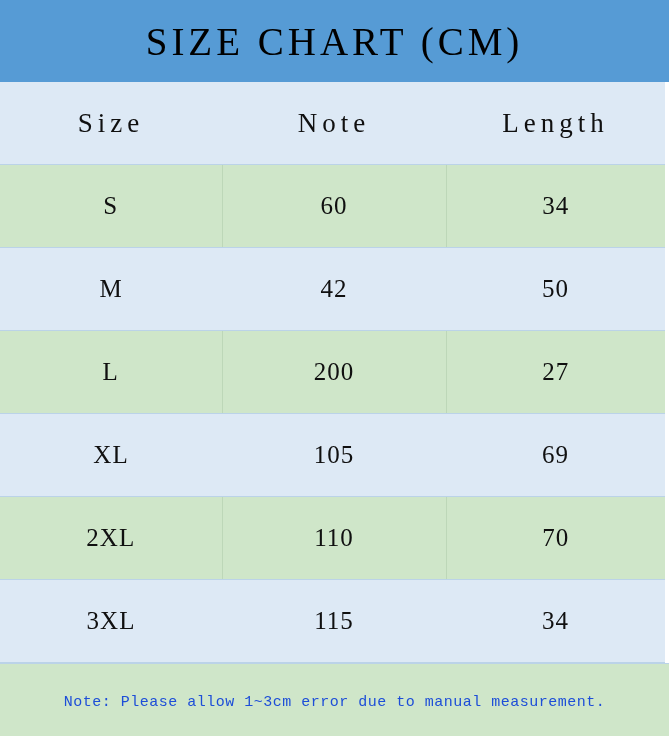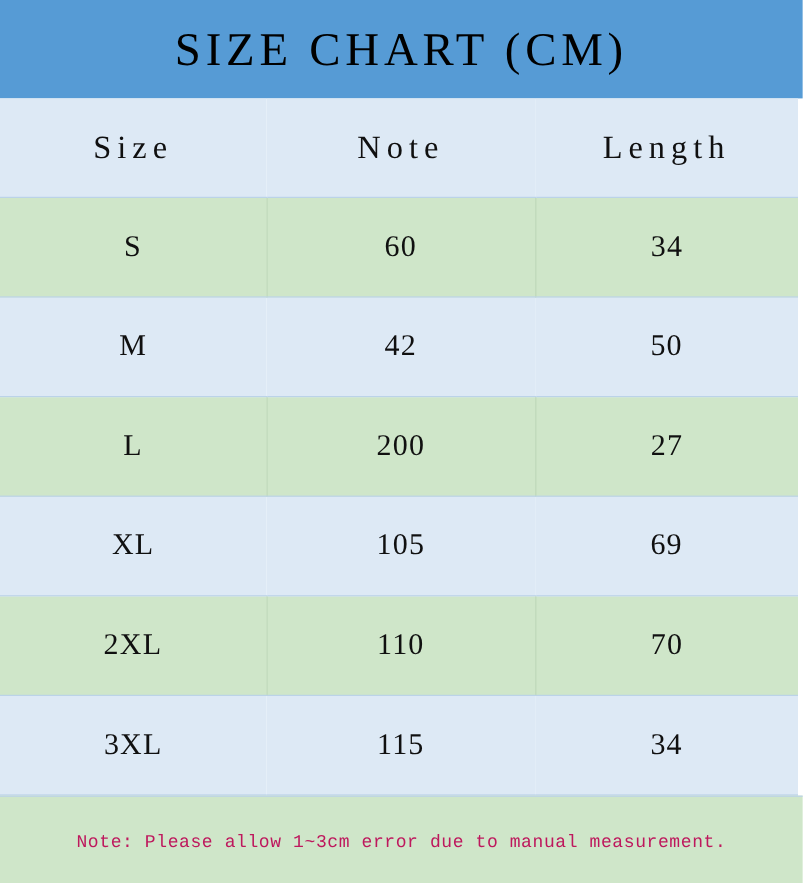--- a/index.html
+++ b/index.html
@@ -89,21 +89,21 @@
     background: #CFE6C9;
     border-top: 1px solid #BBD3E8;
     display: flex;
     align-items: center;
     justify-content: center;
     box-sizing: border-box;
   }
   .chart-note {
     font-family: "Liberation Mono", "DejaVu Sans Mono", monospace;
     font-size: 15px;
-    color: #be185d;
+    color: #1d4ed8;
     letter-spacing: 0.5px;
     white-space: pre;
   }
 </style>
 </head>
 <body>
 
 <div class="size-chart">
 
   <div class="chart-title-band">

